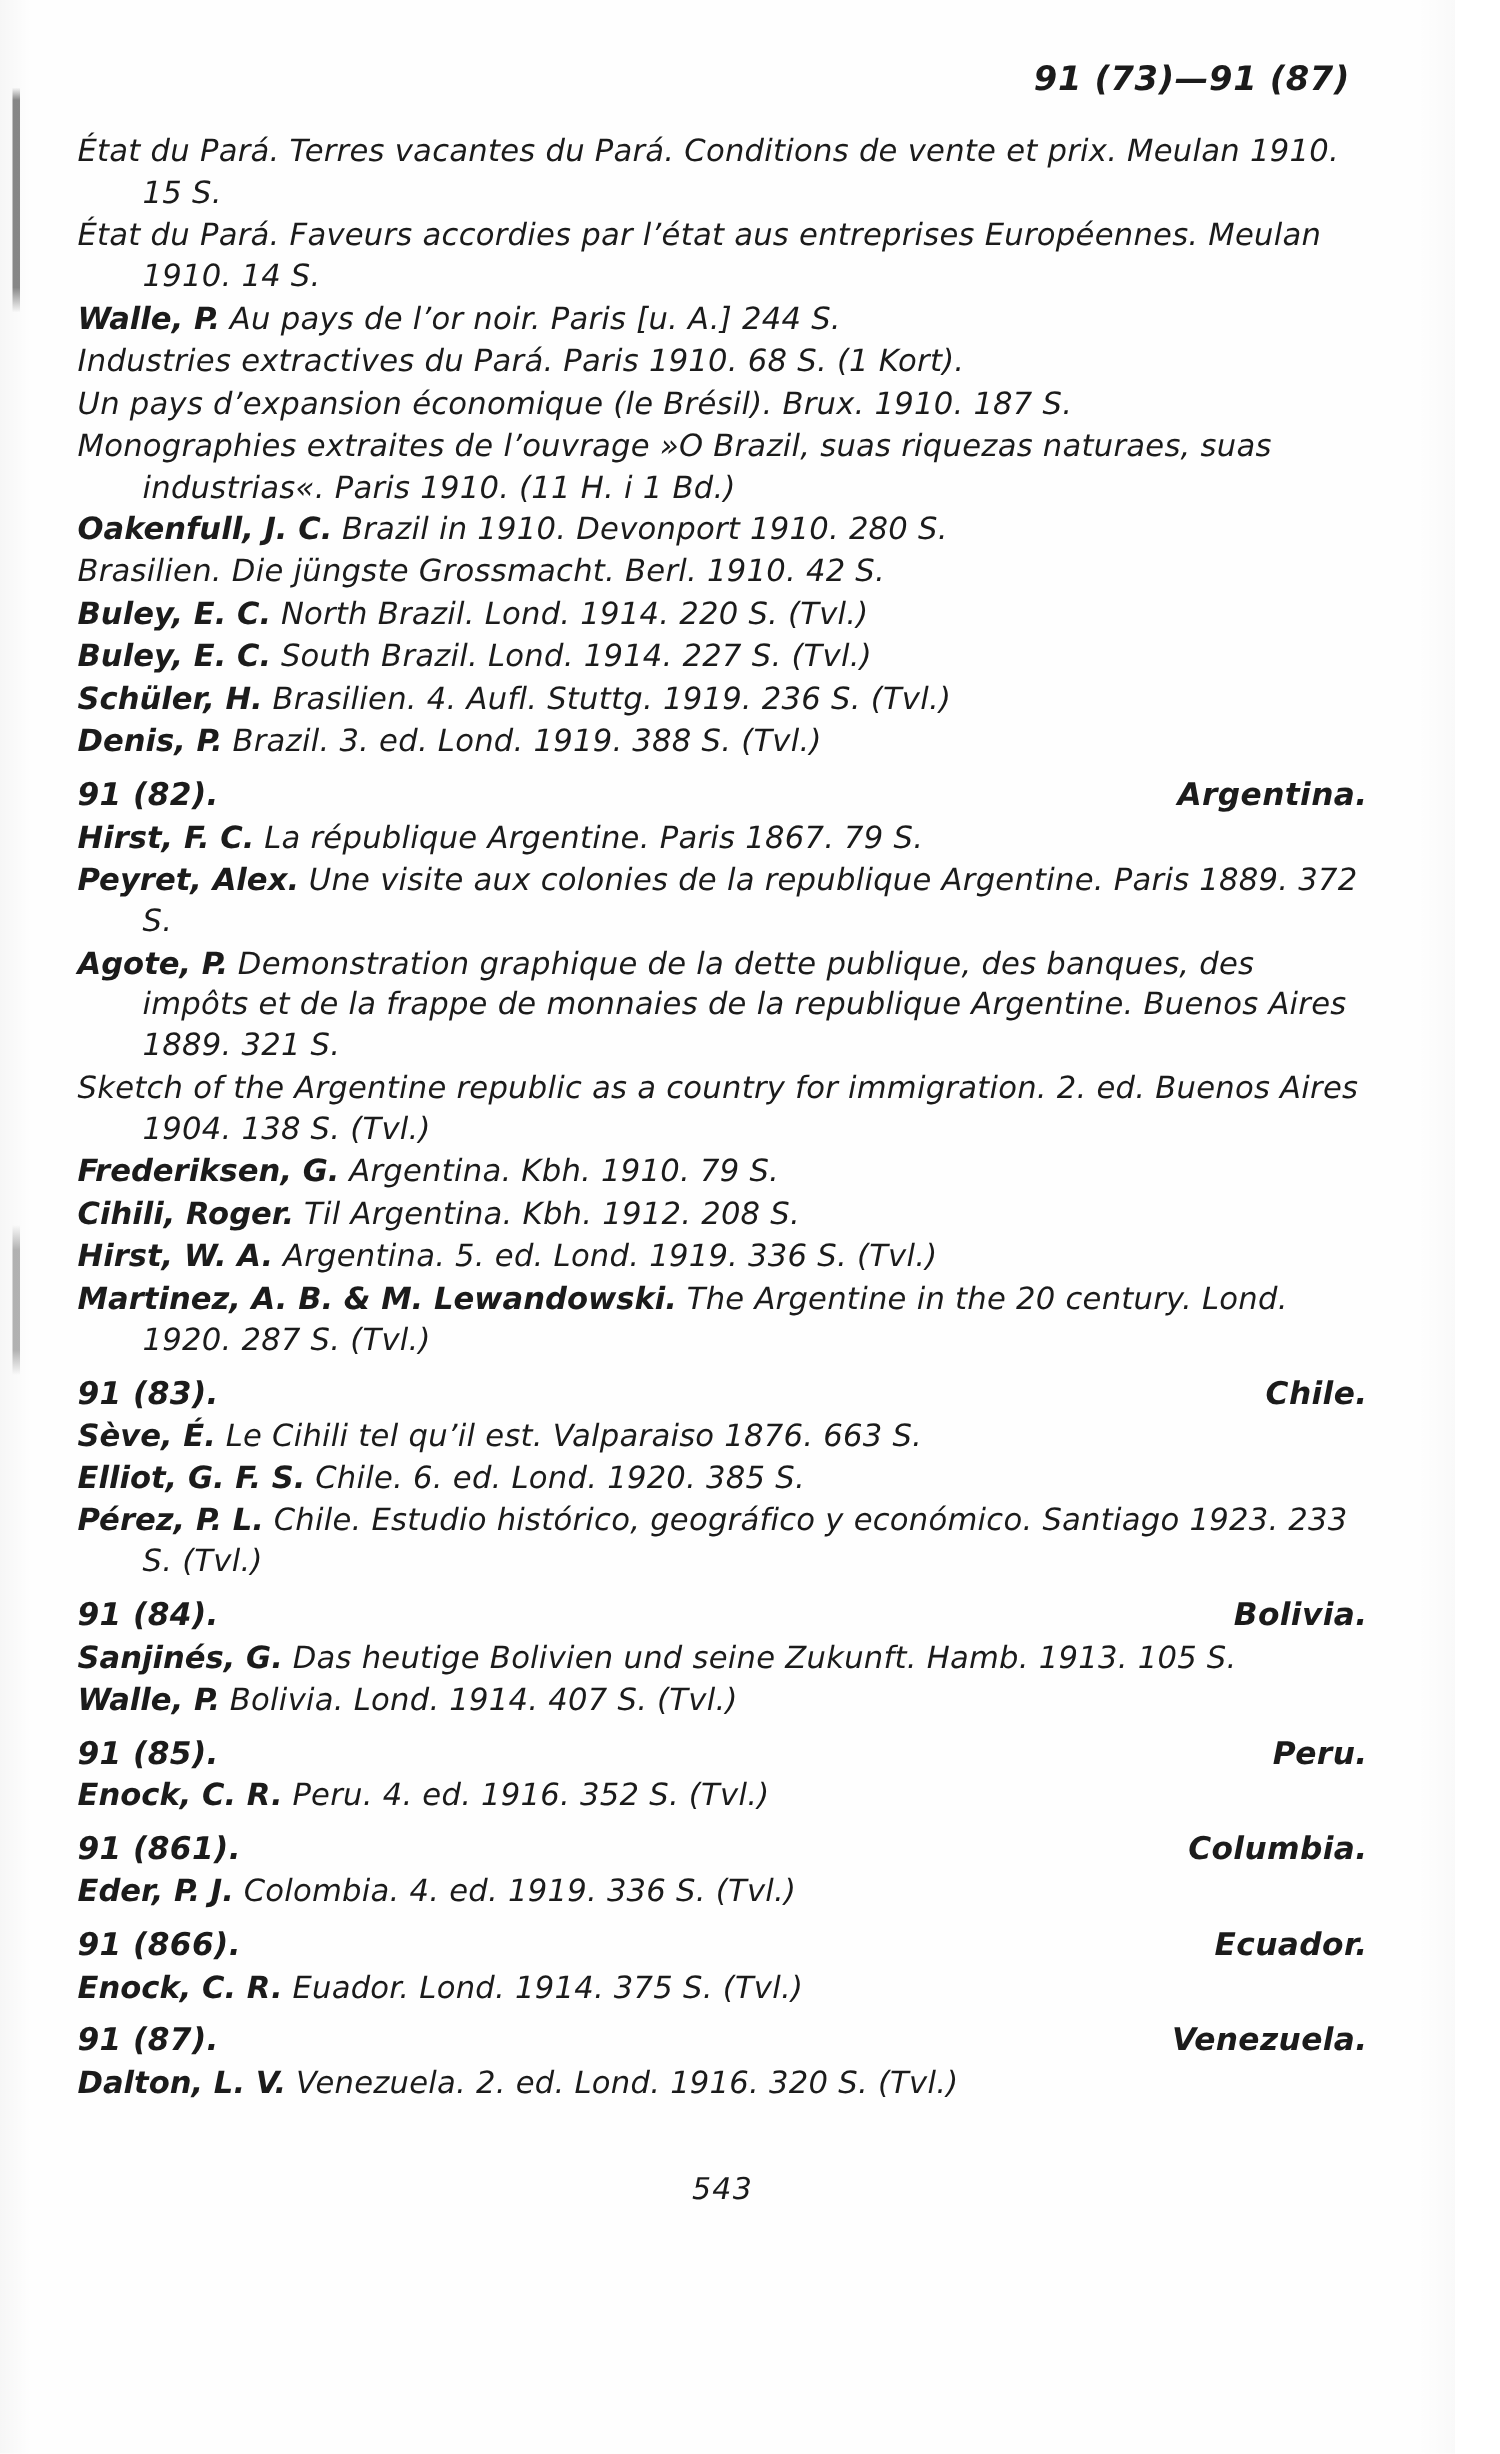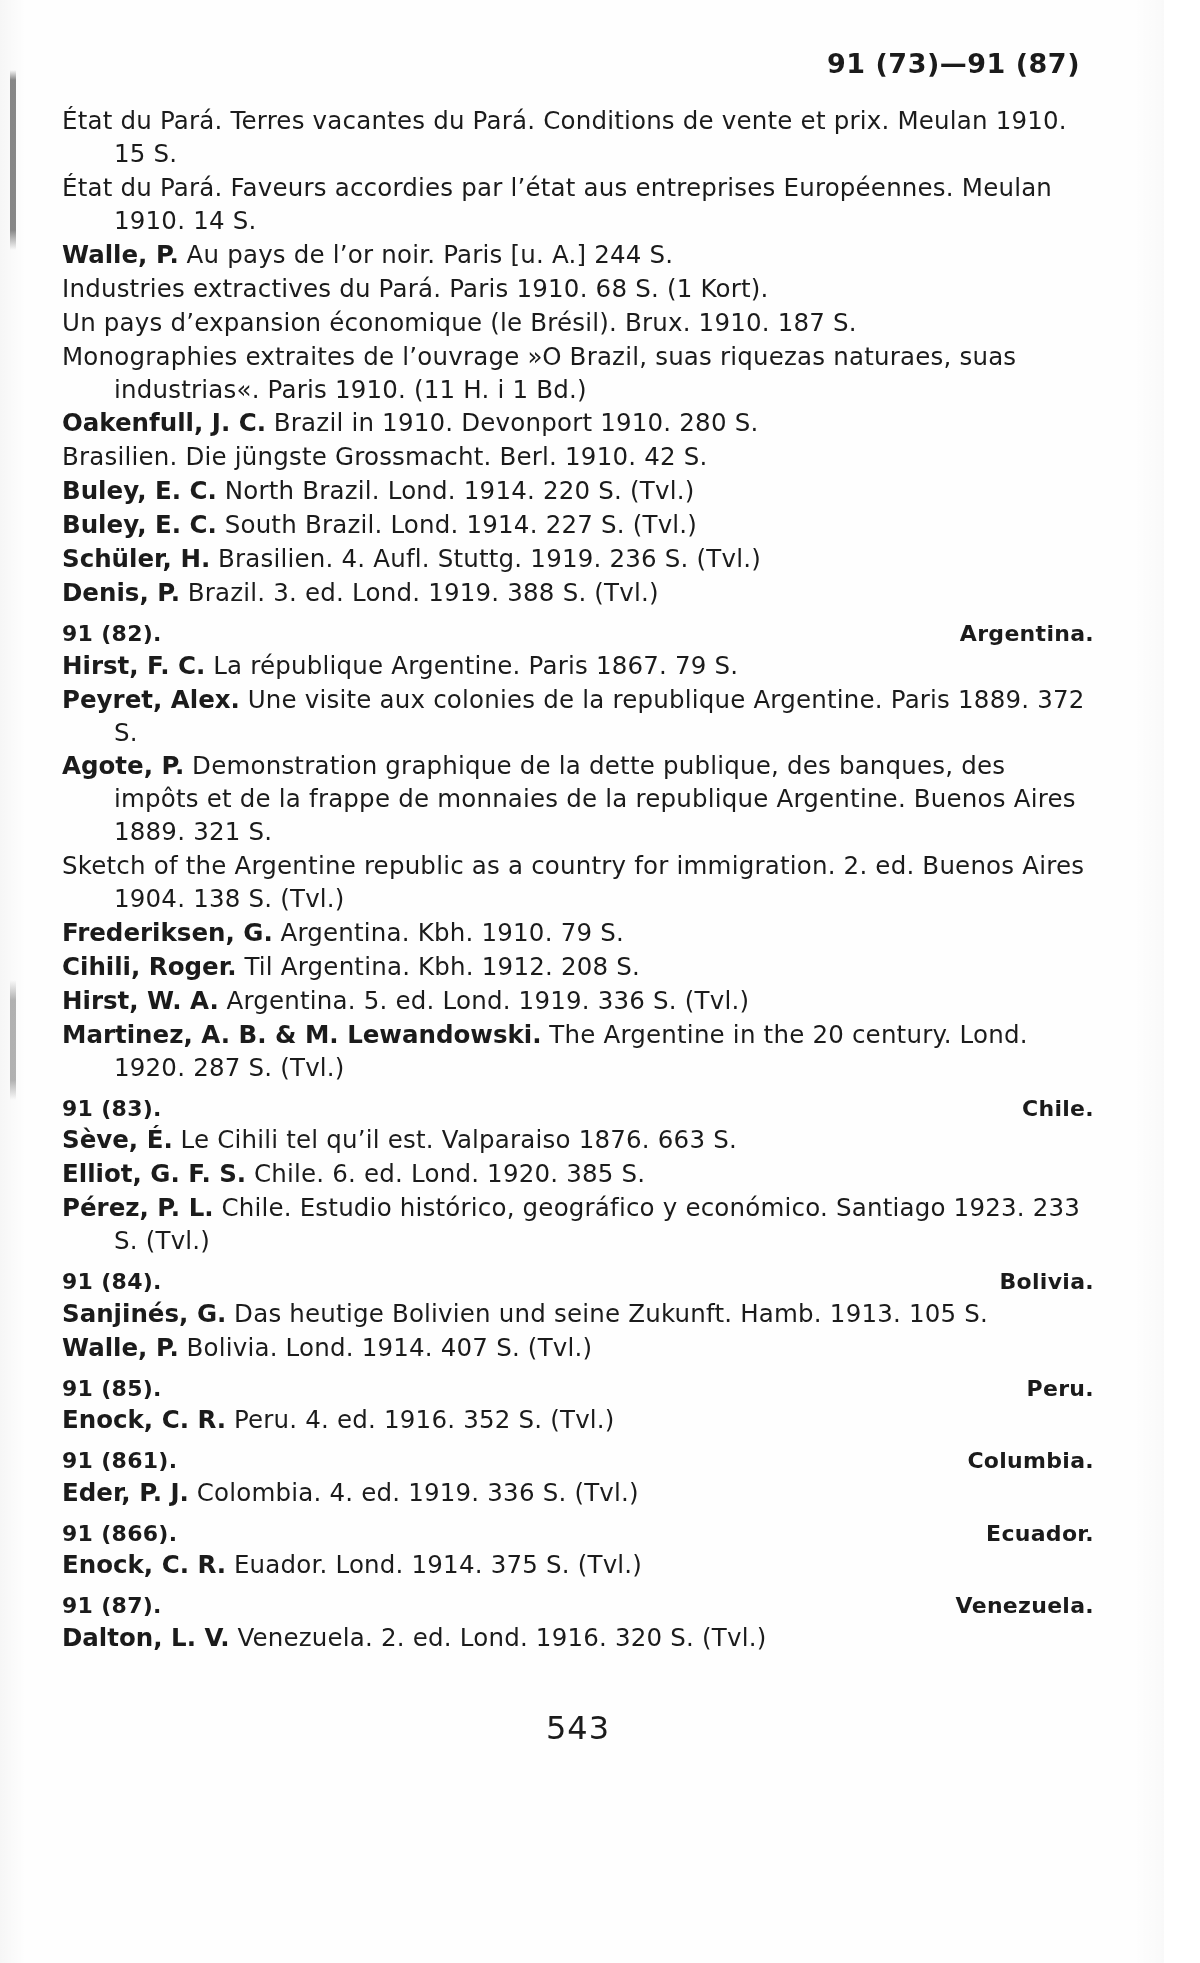--- a/index.html
+++ b/index.html
@@ -17,20 +17,21 @@
   .page {
     position: relative;
     width: 1164px;
     min-height: 1963px;
     box-sizing: border-box;
     padding: 48px 70px 40px 62px;
     background: #fefefe;
     background-image:
       linear-gradient(90deg, rgba(0,0,0,0.03) 0px, rgba(255,255,255,0) 26px),
       linear-gradient(270deg, rgba(0,0,0,0.02) 0px, rgba(255,255,255,0) 30px);
+    font-style: italic;
   }
   
   .edge-left {
     position: absolute;
     left: 10px; top: 0; bottom: 0;
     width: 6px;
     background: linear-gradient(180deg,
        rgba(0,0,0,0.0) 0px,
        rgba(0,0,0,0.0) 70px,
        rgba(40,40,40,0.55) 80px,
@@ -61,31 +62,31 @@
   }
   b, .bold {
     font-weight: bold;
   }
   .sec {
     display: flex;
     justify-content: space-between;
     align-items: baseline;
     margin: 9px 0 1px 0;
     font-weight: bold;
-    font-size: 22px;
+    font-size: 25px;
   }
   .sec .num {
     letter-spacing: 0.3px;
   }
   .sec .country {
     letter-spacing: 0.3px;
   }
   .folio {
     text-align: center;
-    font-size: 32px;
+    font-size: 24px;
     margin-top: 54px;
     letter-spacing: 1px;
   }
   .spk { letter-spacing: 0.2px; }
 </style>
 </head>
 <body>
 
 <div class="page">
   <div class="edge-left"></div>

